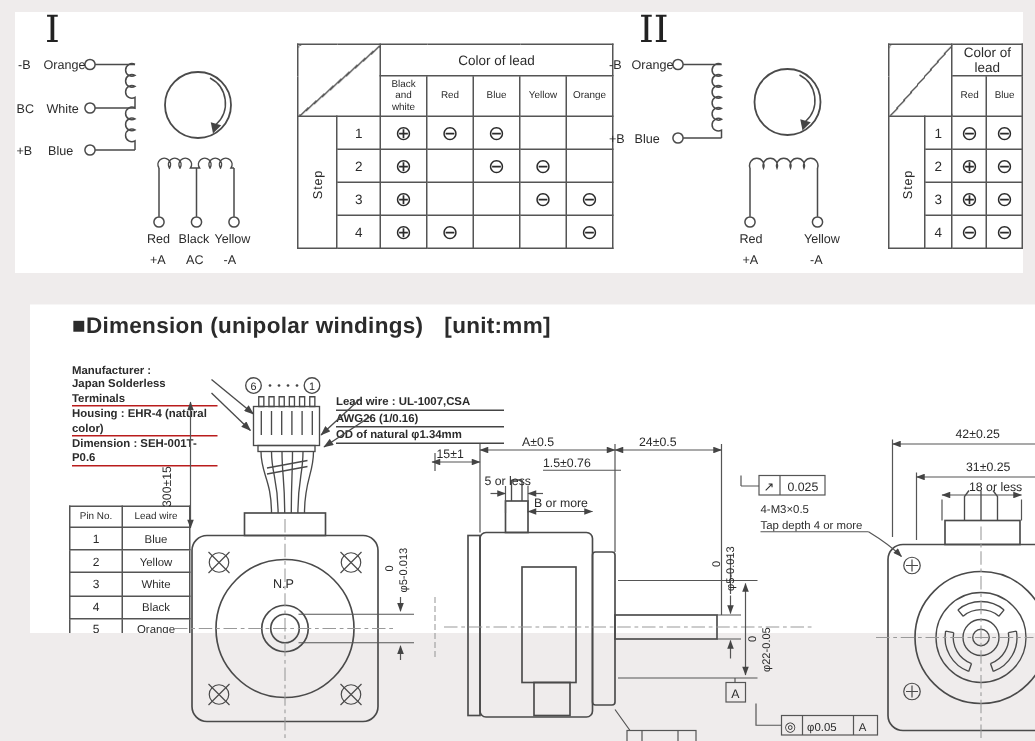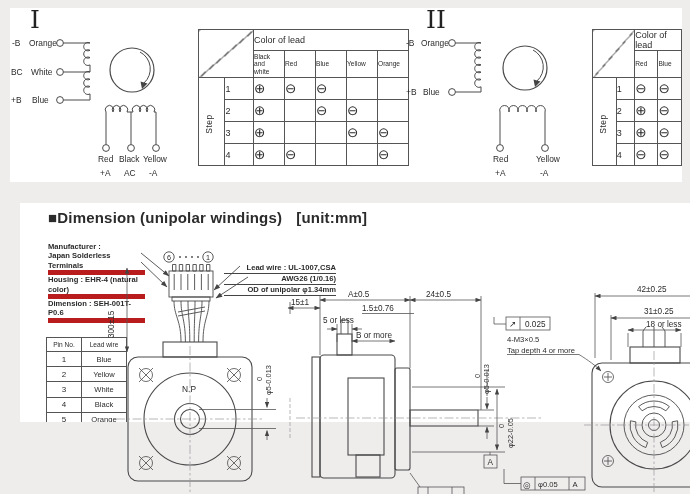--- a/index.html
+++ b/index.html
@@ -5,43 +5,43 @@
   html,body{margin:0;padding:0;width:690px;height:494px;overflow:hidden;
     background:#efecec;font-family:"Liberation Sans",sans-serif;}
   .panel{position:absolute;background:#fff;overflow:hidden;}
   #top-panel{left:10px;top:8px;width:672px;height:174px;}
   #bottom-panel{left:20px;top:203px;width:670px;height:219px;padding-left:32px;}
   #art{position:absolute;left:0;top:0;z-index:6;pointer-events:none;}
   .htext{position:absolute;color:#2b2b2b;font-weight:bold;}
 
   
   table.steptable{border-collapse:collapse;position:absolute;background:#fff;table-layout:fixed;}
-  table.steptable td{border:1px solid #555;padding:0;vertical-align:middle;color:#2b2b2b;}
+  table.steptable td{border:1px solid #555;padding:0;text-align:center;vertical-align:middle;color:#2b2b2b;}
   td.corner{width:54px;background:
     linear-gradient(to bottom right,transparent 49.2%,#555 49.2%,#555 50.8%,transparent 50.8%);}
   td.hdr{height:20px;font-size:9px;}
   td.colhdr{height:26px;width:30px;font-size:6.6px;line-height:1.12;}
   td.stepnum{width:27px;height:21px;font-size:9px;}
   td.steplbl{width:25px;}
   td.steplbl span{display:inline-block;transform:rotate(-90deg);font-size:8.5px;letter-spacing:.5px;}
   td.sym{width:30px;height:21px;font-size:13.5px;color:#333;line-height:1;}
 
   
   table.pintable{border-collapse:collapse;position:absolute;background:#fff;}
   table.pintable td{border:1px solid #555;padding:0;text-align:center;color:#2b2b2b;}
   .pintable .ph{width:34px;height:13px;font-size:6.6px;}
   .pintable .ph2{width:44px;}
   .pintable .pn{height:14.2px;font-size:8px;}
   .pintable .pc{font-size:7.6px;}
 
   #dim-title{left:28px;top:6px;font-size:15px;font-weight:bold;letter-spacing:.2px;}
   #dim-title .unit{margin-left:14px;}
   #mfr-block{left:28px;top:39px;width:97px;font-size:7.6px;line-height:9.4px;}
-  #mfr-block .ul{border-bottom:5px solid #b91c1c;}
-  #leadwire-block{left:204px;top:60px;width:112px;font-size:7.6px;line-height:10px;text-align:right;}
+  #mfr-block .ul{border-bottom:1px solid #b91c1c;}
+  #leadwire-block{left:204px;top:60px;width:112px;font-size:7.6px;line-height:10px;text-align:left;}
   #leadwire-block div{border-bottom:1px solid #444;}
 </style>
 </head>
 <body>
 
 <div class="panel" id="top-panel">
   <table class="steptable" id="step-table-1" style="left:188px;top:21px;">
       <tbody>
         <tr>
           <td class="corner" colspan="2" rowspan="2"></td>
@@ -130,21 +130,21 @@
   </div>
   <div class="htext" id="mfr-block">
     <div>Manufacturer :</div>
     <div class="ul">Japan Solderless Terminals</div>
     <div class="ul">Housing : EHR-4 (natural color)</div>
     <div class="ul">Dimension : SEH-001T-P0.6</div>
   </div>
   <div class="htext" id="leadwire-block">
     <div>Lead wire : UL-1007,CSA</div>
     <div>AWG26  (1/0.16)</div>
-    <div>OD of unipolar  φ1.34mm</div>
+    <div>OD of natural  φ1.34mm</div>
   </div>
   <table class="pintable" id="pin-table" style="left:26px;top:134px;">
       <tbody>
         <tr>
           <td class="ph">Pin No.</td>
           <td class="ph ph2">Lead wire</td>
         </tr>
         <tr>
           <td class="pn">1</td>
           <td class="pn pc">Blue</td>

